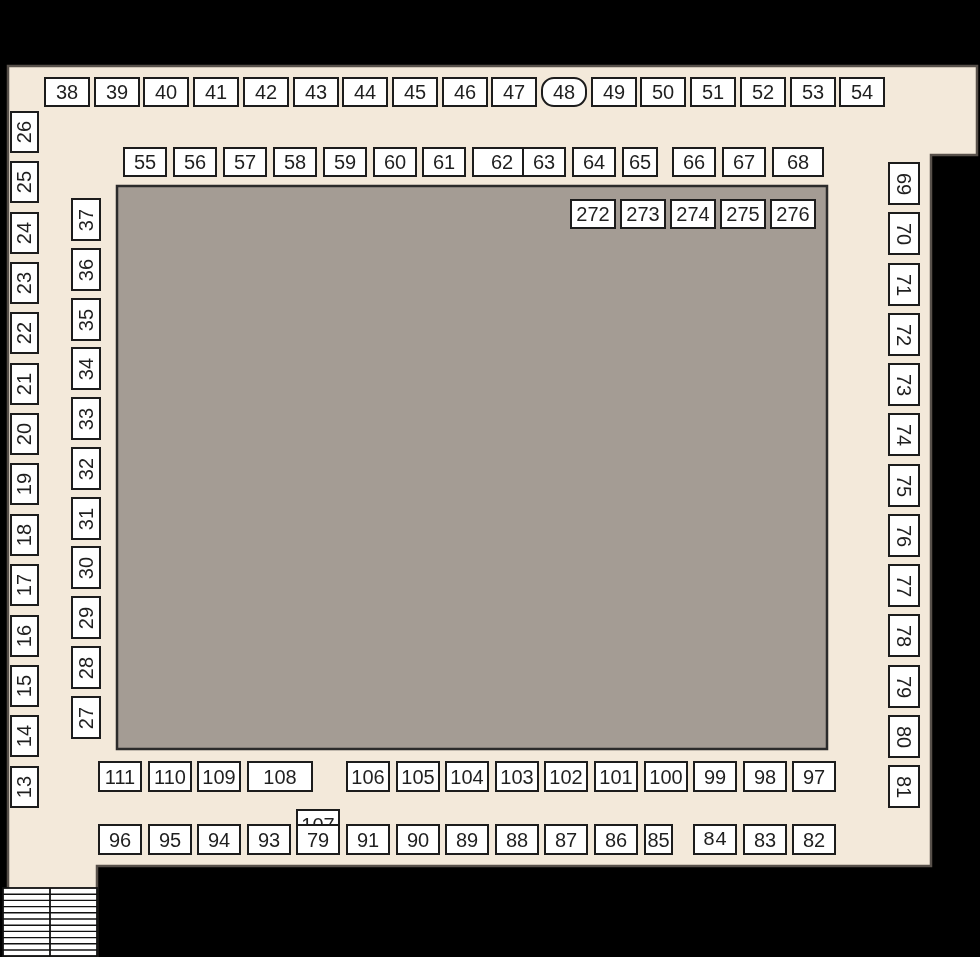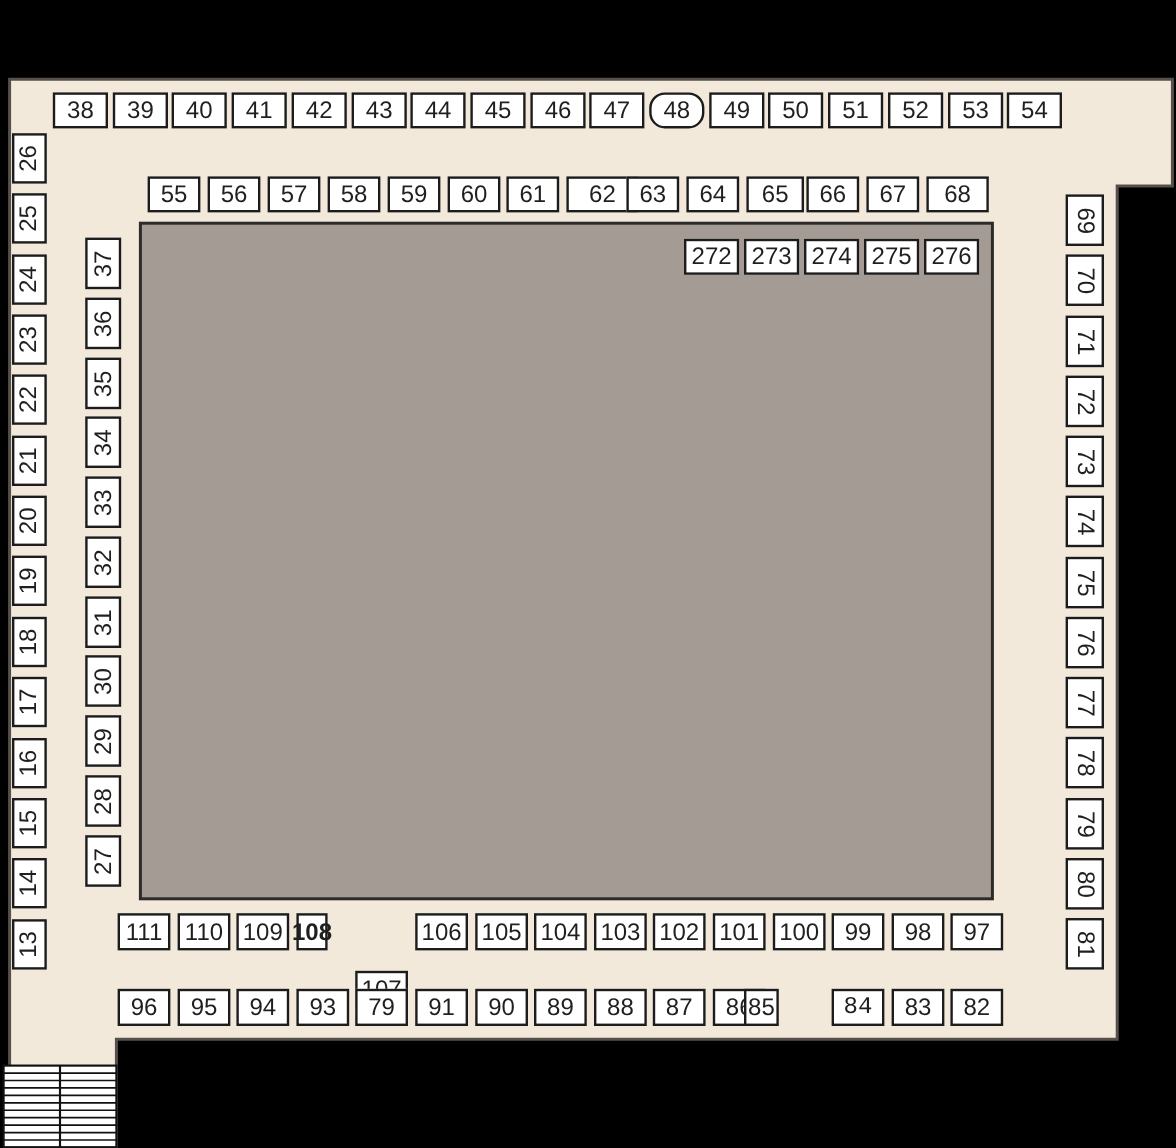--- a/index.html
+++ b/index.html
@@ -130,21 +130,21 @@
       </div>
       <div class="booth" style="left: 472px; top: 147px; width: 60px; height: 30px;">
         <span>62</span>
       </div>
       <div class="booth" style="left: 522px; top: 147px; width: 44px; height: 30px;">
         <span>63</span>
       </div>
       <div class="booth" style="left: 572px; top: 147px; width: 44px; height: 30px;">
         <span>64</span>
       </div>
-      <div class="booth" style="left: 622px; top: 147px; width: 48px; height: 30px;">
+      <div class="booth" style="left: 622px; top: 147px; width: 36px; height: 30px;">
         <span>65</span>
       </div>
       <div class="booth" style="left: 672px; top: 147px; width: 44px; height: 30px;">
         <span>66</span>
       </div>
       <div class="booth" style="left: 722px; top: 147px; width: 44px; height: 30px;">
         <span>67</span>
       </div>
       <div class="booth" style="left: 772px; top: 147px; width: 52px; height: 30px;">
         <span>68</span>
@@ -280,21 +280,21 @@
       </div>
       <div class="booth" style="left: 98px; top: 761px; width: 44px; height: 31px;">
         <span>111</span>
       </div>
       <div class="booth" style="left: 148px; top: 761px; width: 44px; height: 31px;">
         <span>110</span>
       </div>
       <div class="booth" style="left: 197px; top: 761px; width: 44px; height: 31px;">
         <span>109</span>
       </div>
-      <div class="booth" style="left: 247px; top: 761px; width: 26px; height: 31px; font-weight: bold;">
+      <div class="booth" style="left: 247px; top: 761px; width: 66px; height: 31px;">
         <span>108</span>
       </div>
       <div class="booth" style="left: 296px; top: 761px; width: 44px; height: 31px; margin-top: 48px;">
         <span>107</span>
       </div>
       <div class="booth" style="left: 346px; top: 761px; width: 44px; height: 31px;">
         <span>106</span>
       </div>
       <div class="booth" style="left: 396px; top: 761px; width: 44px; height: 31px;">
         <span>105</span>
@@ -349,21 +349,21 @@
       </div>
       <div class="booth" style="left: 495px; top: 824px; width: 44px; height: 31px;">
         <span>88</span>
       </div>
       <div class="booth" style="left: 544px; top: 824px; width: 44px; height: 31px;">
         <span>87</span>
       </div>
       <div class="booth" style="left: 594px; top: 824px; width: 44px; height: 31px;">
         <span>86</span>
       </div>
-      <div class="booth" style="left: 620px; top: 824px; width: 29px; height: 31px;">
+      <div class="booth" style="left: 644px; top: 824px; width: 29px; height: 31px;">
         <span>85</span>
       </div>
       <div class="booth" style="left: 693px; top: 824px; width: 44px; height: 31px; font-family: Liberation Mono, monospace;">
         <span>84</span>
       </div>
       <div class="booth" style="left: 743px; top: 824px; width: 44px; height: 31px;">
         <span>83</span>
       </div>
       <div class="booth" style="left: 792px; top: 824px; width: 44px; height: 31px;">
         <span>82</span>

